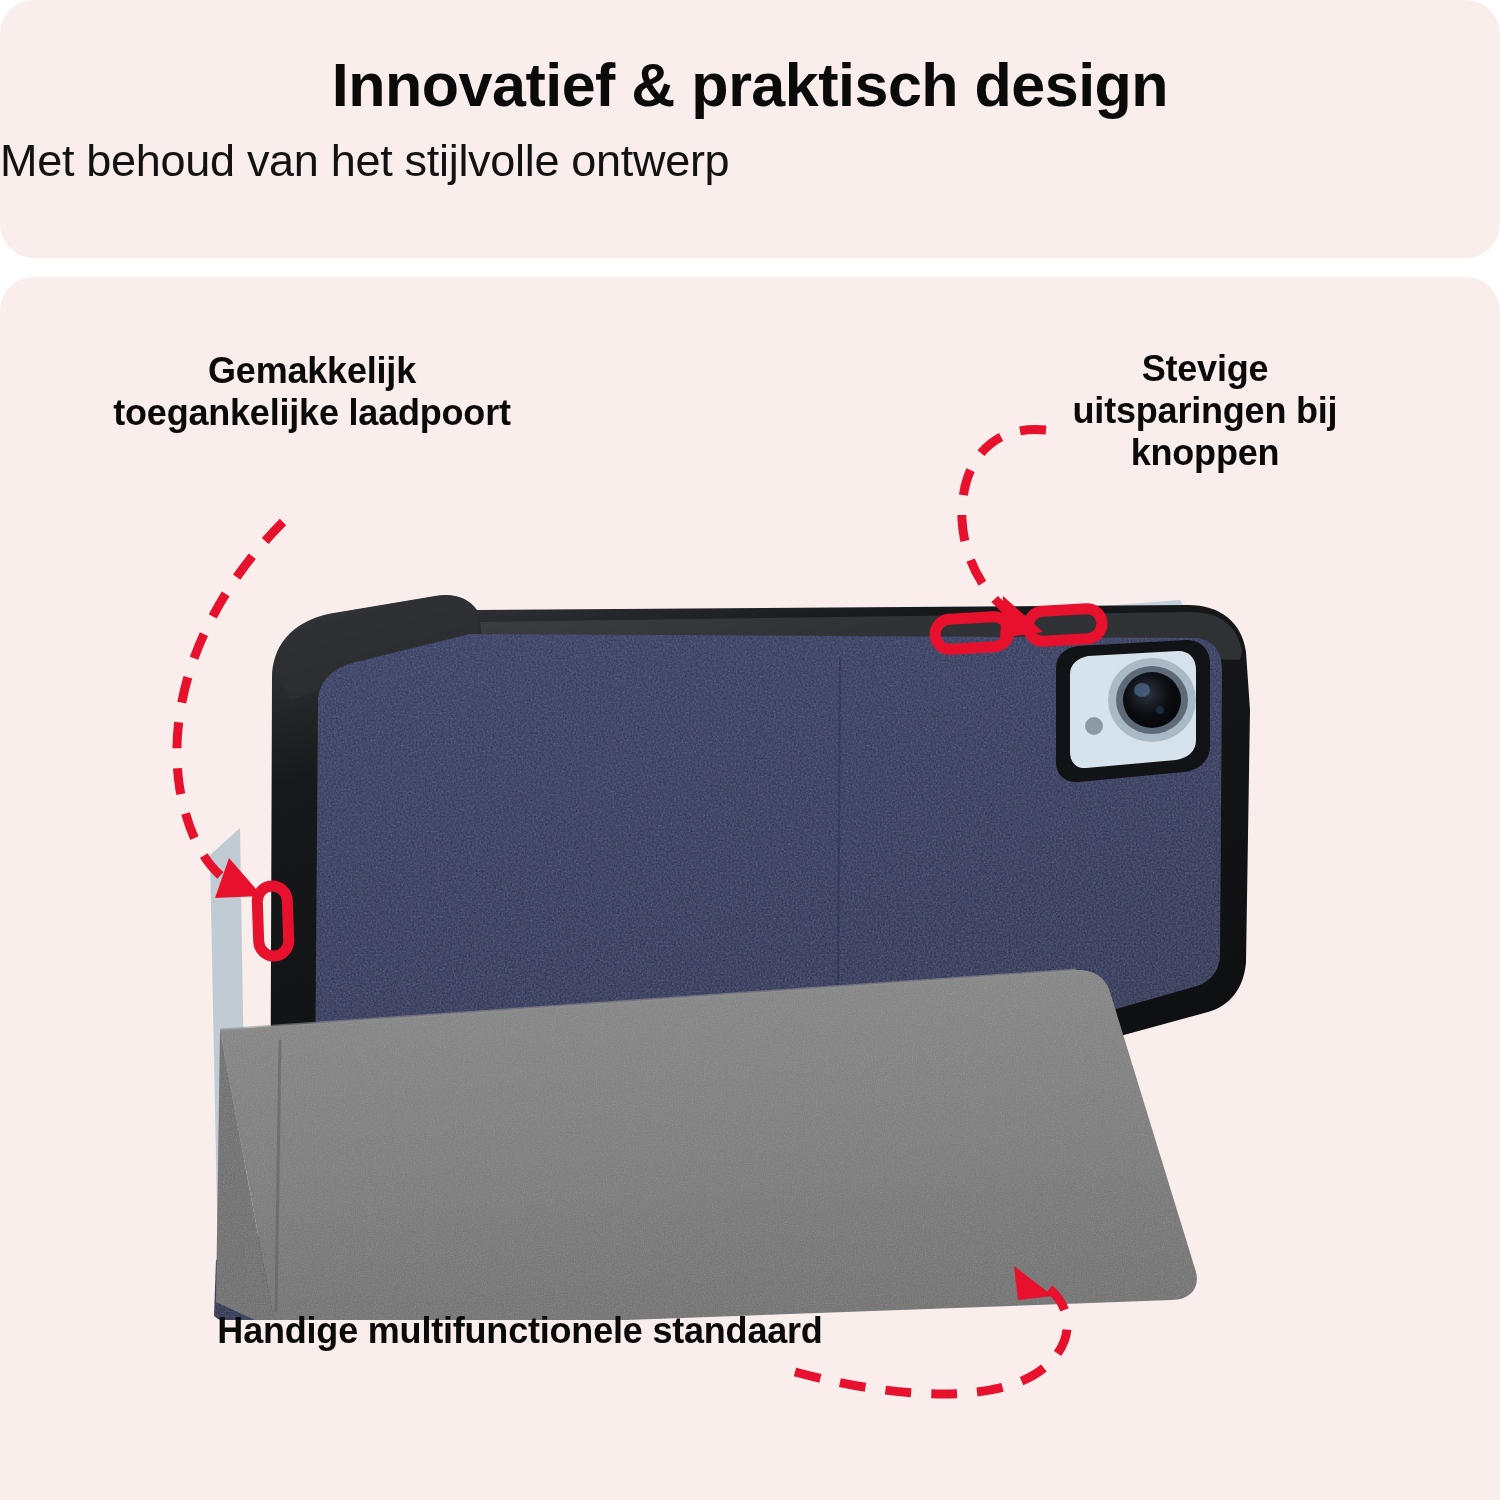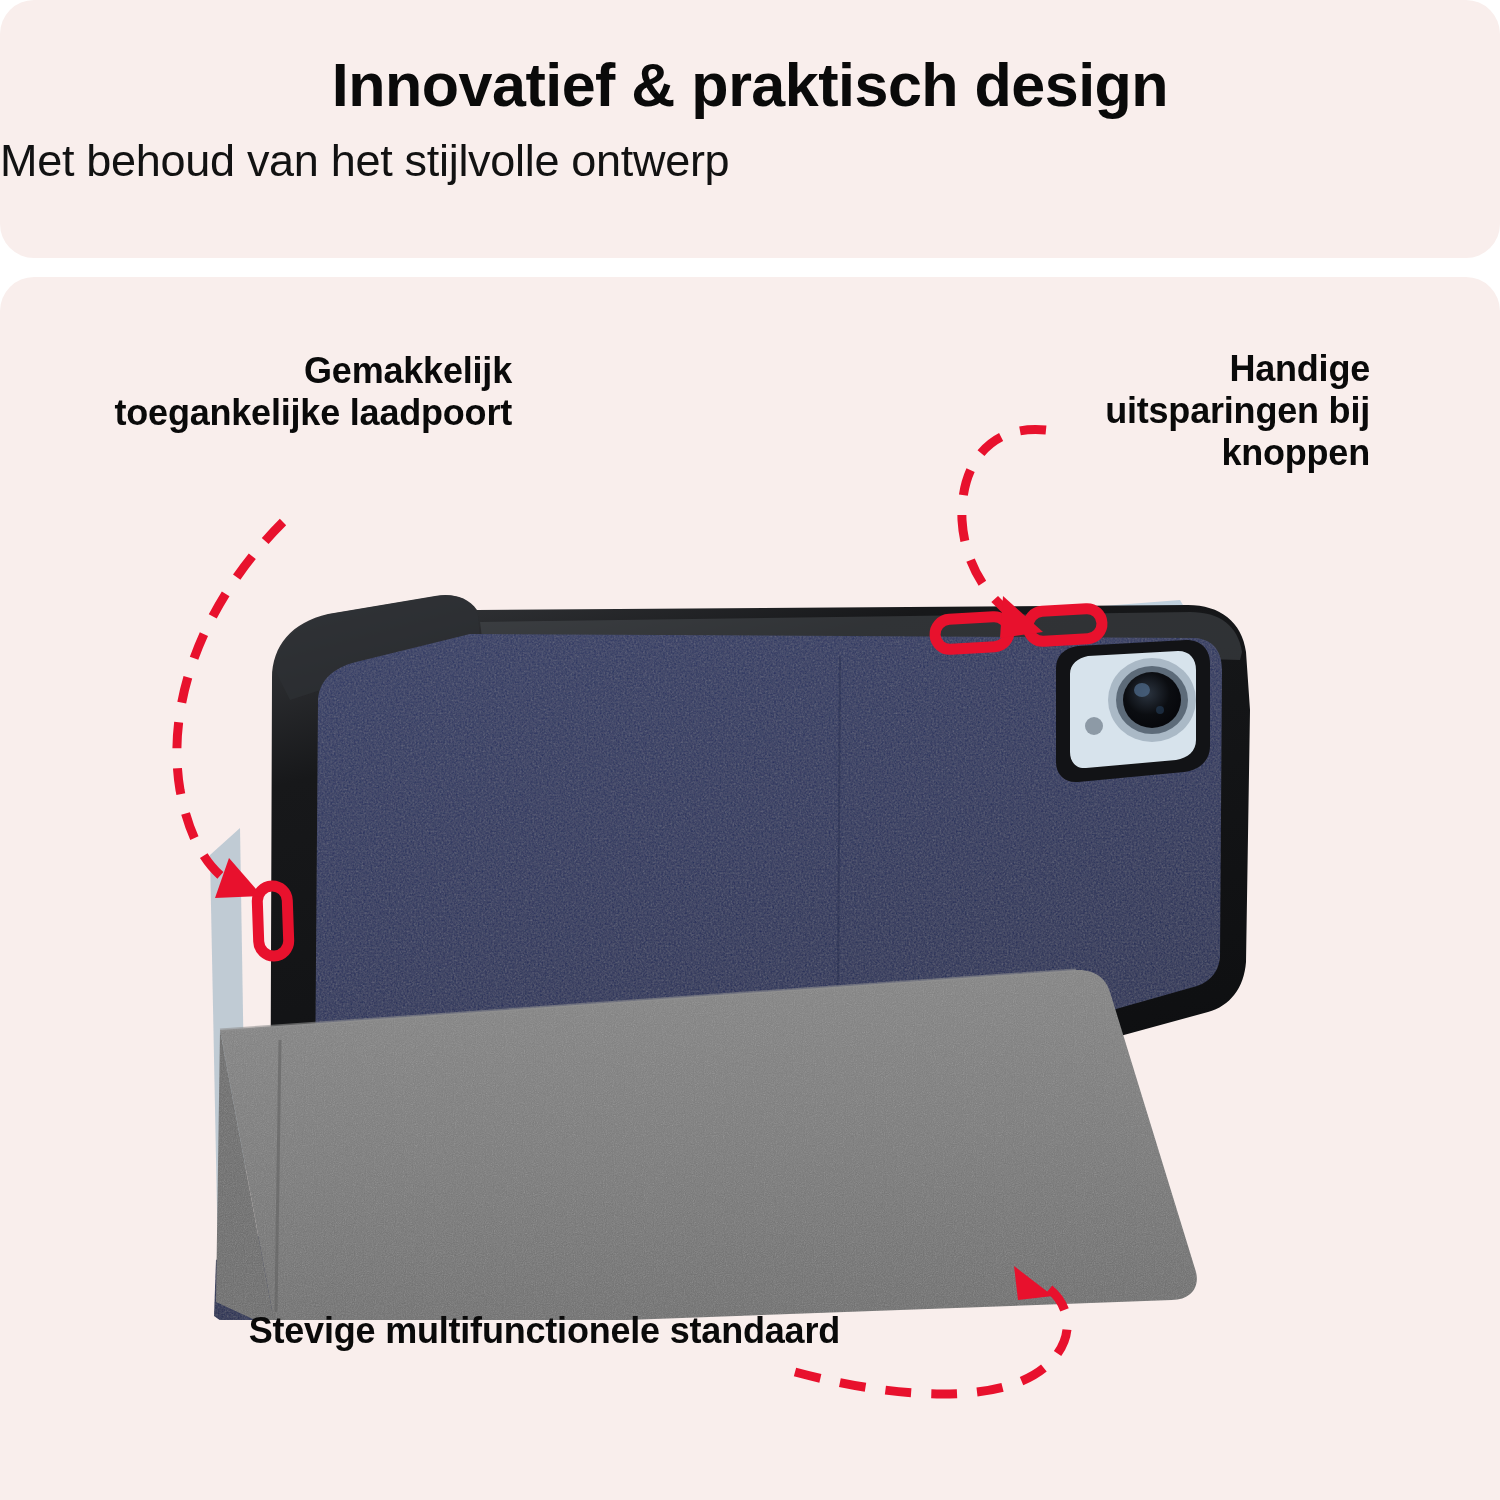--- a/index.html
+++ b/index.html
@@ -33,21 +33,21 @@
     text-align:left;
     font-size:45px;font-weight:400;color:#121212;
     letter-spacing:-0.3px;line-height:1.1;
     white-space:nowrap;
   }
 
   
   .callout{
     position:absolute;
     font-size:36px;font-weight:bold;color:#0a0a0a;
-    line-height:1.16;text-align:right;
+    line-height:1.16;text-align:center;
     letter-spacing:-0.2px;
   }
   #callout-charging{left:112px;top:350px;width:400px;}
   #callout-buttons{left:1040px;top:348px;width:330px;}
   #callout-stand{left:200px;top:1310px;width:640px;}
 
   
   #arrows{position:absolute;left:0;top:0;width:1500px;height:1500px;}
 
   
@@ -218,23 +218,23 @@
 
       <path d="M100,480 L96,752" stroke="#5f5f5f" stroke-width="3" opacity="0.55" fill="none"></path>
       <path d="M40,470 L896,410" stroke="#919191" stroke-width="3" opacity="0.6" fill="none"></path>
 
       <ellipse cx="520" cy="772" rx="420" ry="10" fill="#d9c9c7" opacity="0.35"></ellipse>
     </svg>
   </div>
 
   <div class="callout" id="callout-charging">Gemakkelijk toegankelijke laadpoort</div>
 
-  <div class="callout" id="callout-buttons">Handige uitsparingen bij knoppen</div>
-
-  <div class="callout" id="callout-stand">Stevige multifunctionele standaard</div>
+  <div class="callout" id="callout-buttons">Stevige uitsparingen bij knoppen</div>
+
+  <div class="callout" id="callout-stand">Handige multifunctionele standaard</div>
 
   <svg id="arrows" viewBox="0 0 1500 1500" xmlns="http://www.w3.org/2000/svg">
 
     <g>
       <path d="M283,522 C205,600 165,700 180,790 C192,852 215,875 238,888" fill="none" stroke="#e8112d" stroke-width="9" stroke-dasharray="26 20" stroke-linecap="butt"></path>
       <polygon points="229,858 262,896 215,898" fill="#e8112d"></polygon>
     </g>
 
     <g>
       <path d="M1046,430 C985,424 960,470 962,520 C965,572 995,605 1022,622" fill="none" stroke="#e8112d" stroke-width="9" stroke-dasharray="26 20" stroke-linecap="butt"></path>

